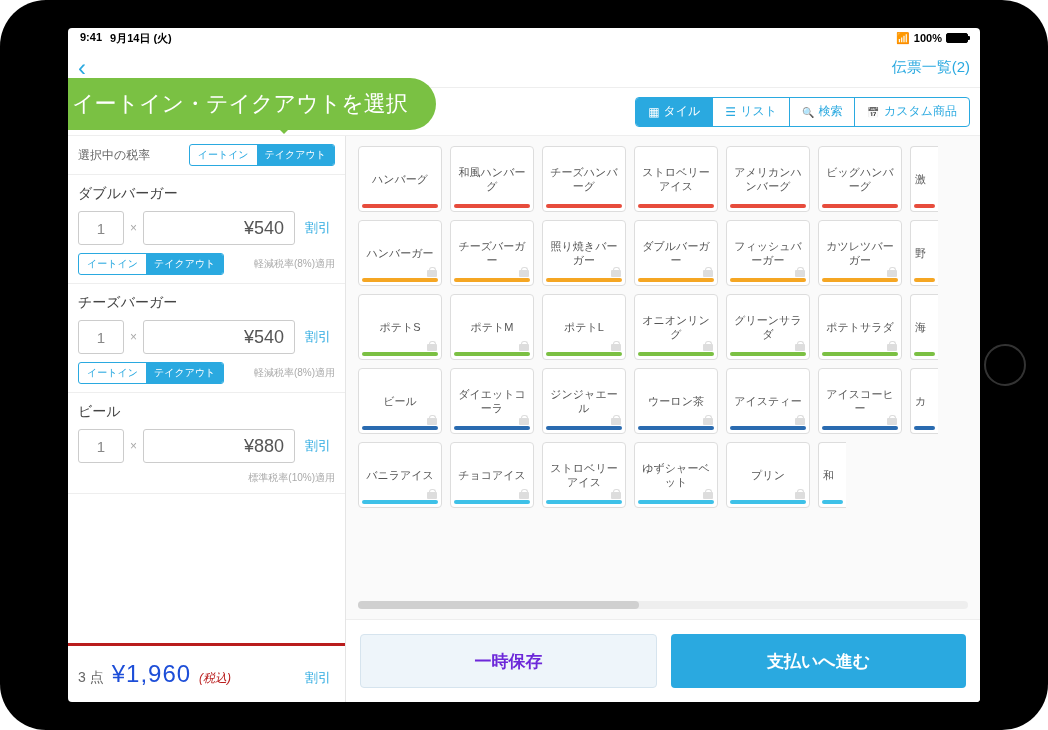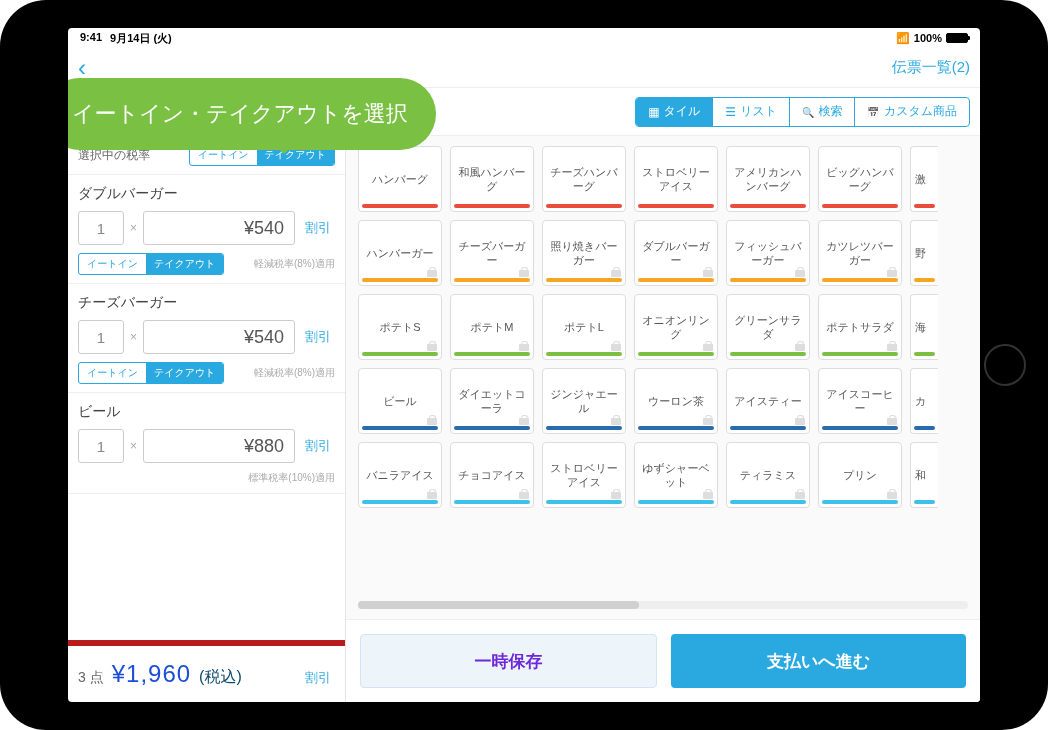--- a/index.html
+++ b/index.html
@@ -45,24 +45,24 @@
 .item-name { font-size: 14px; color: #444; margin-bottom: 8px; }
 .qty-row { display: flex; align-items: center; gap: 6px; }
 .qty-box { width: 46px; height: 34px; border: 1px solid #ccc; border-radius: 3px; display: flex; align-items: center; justify-content: center; font-size: 15px; color: #888; }
 .times { color: #aaa; font-size: 12px; }
 .price-box { flex: 1; height: 34px; border: 1px solid #ccc; border-radius: 3px; display: flex; align-items: center; justify-content: flex-end; padding-right: 10px; font-size: 18px; color: #555; }
 .discount { color: #2aa9e0; font-size: 13px; padding: 0 4px; }
 .item-foot { display: flex; align-items: center; justify-content: space-between; margin-top: 8px; }
 .tax-note { font-size: 10px; color: #aaa; text-align: right; }
 .tax-note.solo { margin-top: 8px; }
 
-.totals { border-top: 6px solid #b91c1c; padding: 14px 10px; display: flex; align-items: baseline; gap: 8px; text-align: right; }
+.totals { border-top: 3px solid #b91c1c; padding: 14px 10px; display: flex; align-items: baseline; gap: 8px; text-align: right; }
 .tcount { font-size: 14px; color: #666; }
 .tprice { font-size: 24px; color: #1d4ed8; letter-spacing: 1px; }
-.tinc { font-size: 16px; color: #0c4a6e; }
+.tinc { font-size: 12px; color: #b91c1c; font-style: italic; }
 .totals .discount { margin-left: auto; }
 
 
 .right { flex: 1; display: flex; flex-direction: column; background: #fafafa; }
 .grid-wrap { flex: 1; overflow: hidden; padding: 10px 0 4px 12px; }
 .grid { display: flex; flex-direction: column; gap: 8px; }
 .grid-row { display: flex; gap: 8px; }
 .tile { width: 84px; height: 66px; background: #fff; border: 1px solid #ddd; border-radius: 4px; position: relative; display: flex; align-items: center; justify-content: center; text-align: center; font-size: 11px; color: #555; padding: 4px; line-height: 1.3; flex-shrink: 0; }
 .tile.cut { width: 28px; border-top-right-radius: 0; border-bottom-right-radius: 0; border-right: none; justify-content: flex-start; padding-left: 4px; overflow: hidden; white-space: nowrap; }
 .tile::after { content: ""; position: absolute; left: 3px; right: 3px; bottom: 3px; height: 4px; border-radius: 2px; }
@@ -76,21 +76,21 @@
 
 .hscroll { height: 8px; margin: 6px 12px 10px; background: #eee; border-radius: 4px; position: relative; }
 .hscroll-thumb { position: absolute; left: 0; width: 46%; height: 100%; background: #d0d0d0; border-radius: 4px; }
 
 .actions { display: flex; gap: 14px; padding: 14px; border-top: 1px solid #eee; background: #fff; }
 .btn { flex: 1; height: 54px; border-radius: 4px; display: flex; align-items: center; justify-content: center; font-size: 17px; font-weight: 600; }
 .btn-hold { background: #eef5fa; color: #6d28d9; border: 1px solid #d6e4ee; }
 .btn-pay { background: #2aa9e0; color: #fff; }
 
 
-.callout { position: absolute; top: 50px; left: -24px; background: #7ac143; color: #fff; font-size: 22px; font-weight: 500; padding: 21px 28px; border-radius: 40px; z-index: 50; }
+.callout { position: absolute; top: 50px; left: -24px; background: #7ac143; color: #fff; font-size: 22px; font-weight: 500; padding: 11px 28px; border-radius: 40px; z-index: 50; }
 .callout::after { content: ""; position: absolute; bottom: -14px; left: 230px; border: 10px solid transparent; border-top-color: #7ac143; }
 </style>
 </head>
 <body>
 
 <div class="tablet">
   <div class="home-btn"></div>
   <div class="screen">
 
     <div class="callout">イートイン・テイクアウトを選択</div>
@@ -239,21 +239,20 @@
                 <div class="tile c-blue">ウーロン茶<span class="bag"></span></div>
                 <div class="tile c-blue">アイスティー<span class="bag"></span></div>
                 <div class="tile c-blue">アイスコーヒー<span class="bag"></span></div>
                 <div class="tile c-blue cut">カ</div>
               </div>
               <div class="grid-row">
                 <div class="tile c-cyan">バニラアイス<span class="bag"></span></div>
                 <div class="tile c-cyan">チョコアイス<span class="bag"></span></div>
                 <div class="tile c-cyan">ストロベリーアイス<span class="bag"></span></div>
                 <div class="tile c-cyan">ゆずシャーベット<span class="bag"></span></div>
-                <div class="tile c-cyan">ティラミス<span class="bag"></span></div>
                 <div class="tile c-cyan">プリン<span class="bag"></span></div>
                 <div class="tile c-cyan cut">和</div>
               </div>
             </div>
         </div>
         <div class="hscroll">
           <div class="hscroll-thumb"></div>
         </div>
         <div class="actions">
           <div class="btn btn-hold">一時保存</div>

